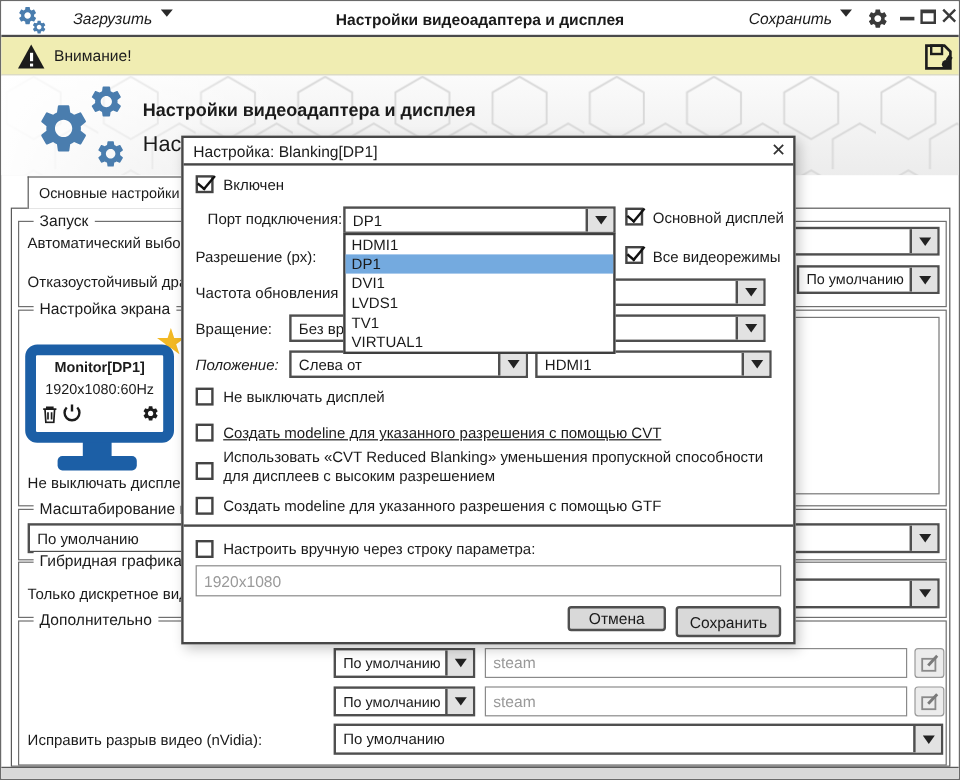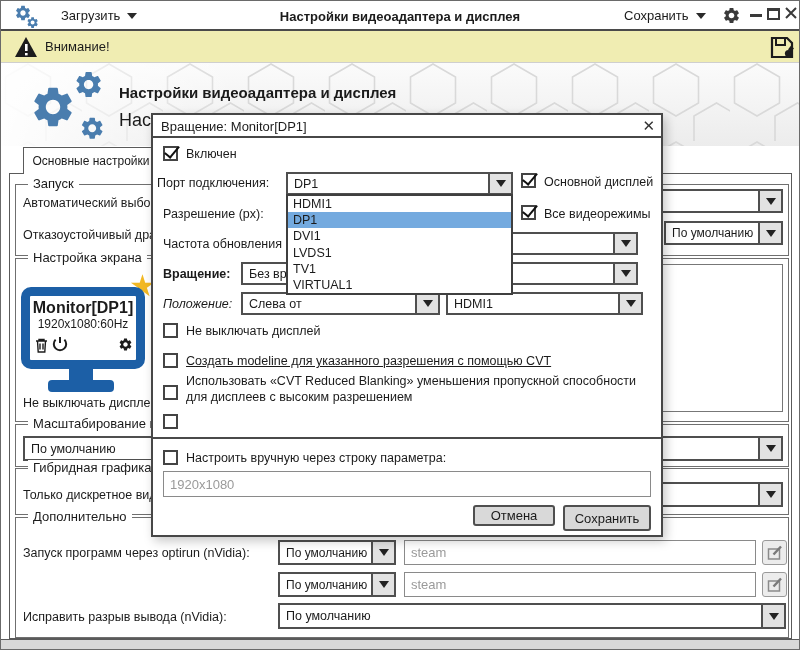--- a/index.html
+++ b/index.html
@@ -2,21 +2,21 @@
 <html><head>
 <meta charset="utf-8">
 <style>
   html,body{margin:0;padding:0;background:#fff;font-family:"Liberation Sans",sans-serif;color:#1b1b1b;}
   #app{position:relative;width:800px;height:650px;background:#fff;border:1px solid #6a6a6a;box-sizing:border-box;overflow:hidden;}
   .abs{position:absolute;}
   .lbl{font-size:12.5px;white-space:nowrap;}
   .bold{font-weight:bold;}
   
   .titlebar{left:0;top:0;width:100%;height:30px;background:#fff;border-bottom:2px solid #4a4a4a;box-sizing:border-box;}
-  .menubtn{display:flex;align-items:center;gap:7px;font-size:13px;cursor:default;}
+  .menubtn{display:flex;align-items:flex-start;gap:7px;font-size:13px;cursor:default;font-style:italic;}
   .caret{width:0;height:0;border-left:5px solid transparent;border-right:5px solid transparent;border-top:6px solid #2a2a2a;}
   
   .warnbar{left:0;top:30px;width:100%;height:32px;background:#f0edb2;border-bottom:1px solid #cfcfcf;box-sizing:border-box;}
   
   .banner{left:0;top:62px;width:100%;height:83px;background:linear-gradient(#fbfbfb,#ececec);overflow:hidden;}
   .banner-grad{position:absolute;left:0;top:0;width:100%;height:100%;background:linear-gradient(90deg,rgba(255,255,255,.95),rgba(255,255,255,0) 30%);}
   .banner-title{font-size:15px;font-weight:bold;}
   .banner-sub{font-size:18px;}
   
   .tab{left:22px;top:146px;width:136px;height:27px;background:#fff;border:1px solid #5a5a5a;border-bottom:none;z-index:3;display:flex;align-items:center;justify-content:center;font-size:12px;box-sizing:border-box;}
@@ -42,21 +42,21 @@
   .dlg-title{position:absolute;left:8px;top:4px;font-size:13px;}
   .dlg-close{position:absolute;right:6px;top:2px;font-size:15px;color:#333;line-height:18px;}
   .list{position:absolute;left:133px;top:79px;width:227px;background:#fff;border:2px solid #3f3f3f;z-index:5;box-sizing:border-box;}
   .list .item{height:16.2px;line-height:16.2px;font-size:12.5px;padding-left:5px;white-space:nowrap;}
   .list .item.sel{background:#74aadf;}
   .hr{position:absolute;left:0;width:100%;height:0;border-top:2px solid #4a4a4a;}
   
   .monitor{left:20px;top:286px;width:124px;height:82px;border:9px solid #1c5fa6;border-radius:10px;background:#fff;box-sizing:border-box;z-index:2;}
   .mon-neck{left:68px;top:366px;width:24px;height:15px;background:#1c5fa6;z-index:1;}
   .mon-base{left:47px;top:379px;width:66px;height:12px;background:#1c5fa6;border-radius:4px;z-index:1;}
-  .mon-name{position:absolute;left:0;top:3px;width:100%;text-align:center;font-size:16px;font-weight:bold;}
+  .mon-name{position:absolute;left:0;top:3px;width:100%;text-align:center;font-size:12px;font-weight:bold;}
   .mon-mode{position:absolute;left:0;top:21px;width:100%;text-align:center;font-size:12px;}
   .star{left:128px;top:270px;font-size:30px;color:#f2b824;z-index:2;line-height:30px;}
   .statusbar{left:0;top:638px;width:100%;height:12px;background:#d8d8d8;border-top:1px solid #5a5a5a;box-sizing:border-box;}
   svg{display:block;}
 </style>
 </head>
 <body>
 
 <div id="app">
 
@@ -199,21 +199,20 @@
   <div class="combo" style="left:380px;top:481px;width:402px;height:25px;">
     <span class="val"></span>
     <span class="btn">
         <span class="tri"></span>
       </span>
   </div>
 
   <div class="group" style="left:14px;top:516px;width:772px;height:119px;">
     <span class="legend">Дополнительно</span>
   </div>
-  <span class="abs lbl" style="left:22px;top:545px;">Запуск программ через optirun (nVidia):</span>
   <div class="combo" style="left:277px;top:539px;width:118px;height:25px;">
     <span class="val" style="font-size:12px;">По умолчанию</span>
     <span class="btn">
         <span class="tri"></span>
       </span>
   </div>
   <input class="textinput" style="left: 403px; top: 539px; width: 352px; height: 25px;" placeholder="steam">
   <span class="editbtn" style="left:761px;top:539px;">
     <svg width="16" height="16" viewBox="0 0 16 16">
         <rect x="1.5" y="4" width="11" height="10" fill="none" stroke="#8a8a8a" stroke-width="1.5"></rect>
@@ -226,40 +225,40 @@
         <span class="tri"></span>
       </span>
   </div>
   <input class="textinput" style="left: 403px; top: 571px; width: 352px; height: 25px;" placeholder="steam">
   <span class="editbtn" style="left:761px;top:571px;">
     <svg width="16" height="16" viewBox="0 0 16 16">
         <rect x="1.5" y="4" width="11" height="10" fill="none" stroke="#8a8a8a" stroke-width="1.5"></rect>
         <path stroke="#7a7a7a" stroke-width="2.4" d="M6.5 9.5 L14 1.5"></path>
       </svg>
   </span>
-  <span class="abs lbl" style="left:22px;top:609px;">Исправить разрыв вывода (nVidia):</span>
+  <span class="abs lbl" style="left:22px;top:609px;">Исправить разрыв видео (nVidia):</span>
   <div class="combo" style="left:277px;top:602px;width:508px;height:26px;">
     <span class="val">По умолчанию</span>
     <span class="btn">
         <span class="tri"></span>
       </span>
   </div>
 
   <div class="abs statusbar"></div>
 
   <div class="abs dialog">
     <div class="dlg-titlebar">
-      <span class="dlg-title">Вращение: Monitor[DP1]</span>
+      <span class="dlg-title">Настройка: Blanking[DP1]</span>
       <span class="dlg-close">✕</span>
     </div>
 
     <span class="cb checked" style="left:10px;top:31px;"></span>
     <span class="abs lbl" style="left:33px;top:32px;">Включен</span>
 
-    <span class="abs lbl" style="left:4px;top:61px;">Порт подключения:</span>
+    <span class="abs lbl" style="left:20px;top:61px;">Порт подключения:</span>
     <div class="combo" style="left:133px;top:57px;width:227px;height:23px;">
       <span class="val">DP1</span>
       <span class="btn">
           <span class="tri"></span>
         </span>
     </div>
     <span class="cb checked" style="left:368px;top:58px;"></span>
     <span class="abs lbl" style="left:391px;top:60px;">Основной дисплей</span>
 
     <span class="abs lbl" style="left:10px;top:92px;">Разрешение (px):</span>
@@ -267,21 +266,21 @@
     <span class="abs lbl" style="left:391px;top:92px;">Все видеорежимы</span>
 
     <span class="abs lbl" style="left:10px;top:122px;">Частота обновления (Hz):</span>
     <div class="combo" style="left:133px;top:117px;width:352px;height:23px;">
       <span class="val"></span>
       <span class="btn">
           <span class="tri"></span>
         </span>
     </div>
 
-    <span class="abs lbl" style="left:10px;top:152px;font-weight:bold;">Вращение:</span>
+    <span class="abs lbl" style="left:10px;top:152px;">Вращение:</span>
     <div class="combo" style="left:88px;top:147px;width:397px;height:23px;">
       <span class="val">Без вращения</span>
       <span class="btn">
           <span class="tri"></span>
         </span>
     </div>
 
     <span class="abs lbl" style="left:10px;top:182px;font-style:italic;">Положение:</span>
     <div class="combo" style="left:88px;top:177px;width:199px;height:23px;">
       <span class="val">Слева от</span>
@@ -308,20 +307,21 @@
     <span class="cb" style="left:10px;top:208px;"></span>
     <span class="abs lbl" style="left:33px;top:209px;">Не выключать дисплей</span>
 
     <span class="cb" style="left:10px;top:238px;"></span>
     <span class="abs lbl" style="left:33px;top:239px;text-decoration:underline;">Создать modeline для указанного разрешения с помощью CVT</span>
 
     <span class="cb" style="left:10px;top:270px;"></span>
     <span class="abs" style="left:33px;top:258px;width:468px;font-size:12.5px;line-height:16px;">Использовать «CVT Reduced Blanking» уменьшения пропускной способности для дисплеев с высоким разрешением</span>
 
     <span class="cb" style="left:10px;top:299px;"></span>
+    <span class="abs lbl" style="left:33px;top:300px;">Создать modeline для указанного разрешения с помощью GTF</span>
 
     <div class="hr" style="top:322px;"></div>
 
     <span class="cb" style="left:10px;top:335px;"></span>
     <span class="abs lbl" style="left:33px;top:336px;">Настроить вручную через строку параметра:</span>
     <input class="textinput" style="left: 10px; top: 356px; width: 488px; height: 26px;" placeholder="1920x1080">
 
     <div class="pushbtn" style="left:320px;top:390px;width:82px;height:21px;">
       <span>Отмена</span>
     </div>

